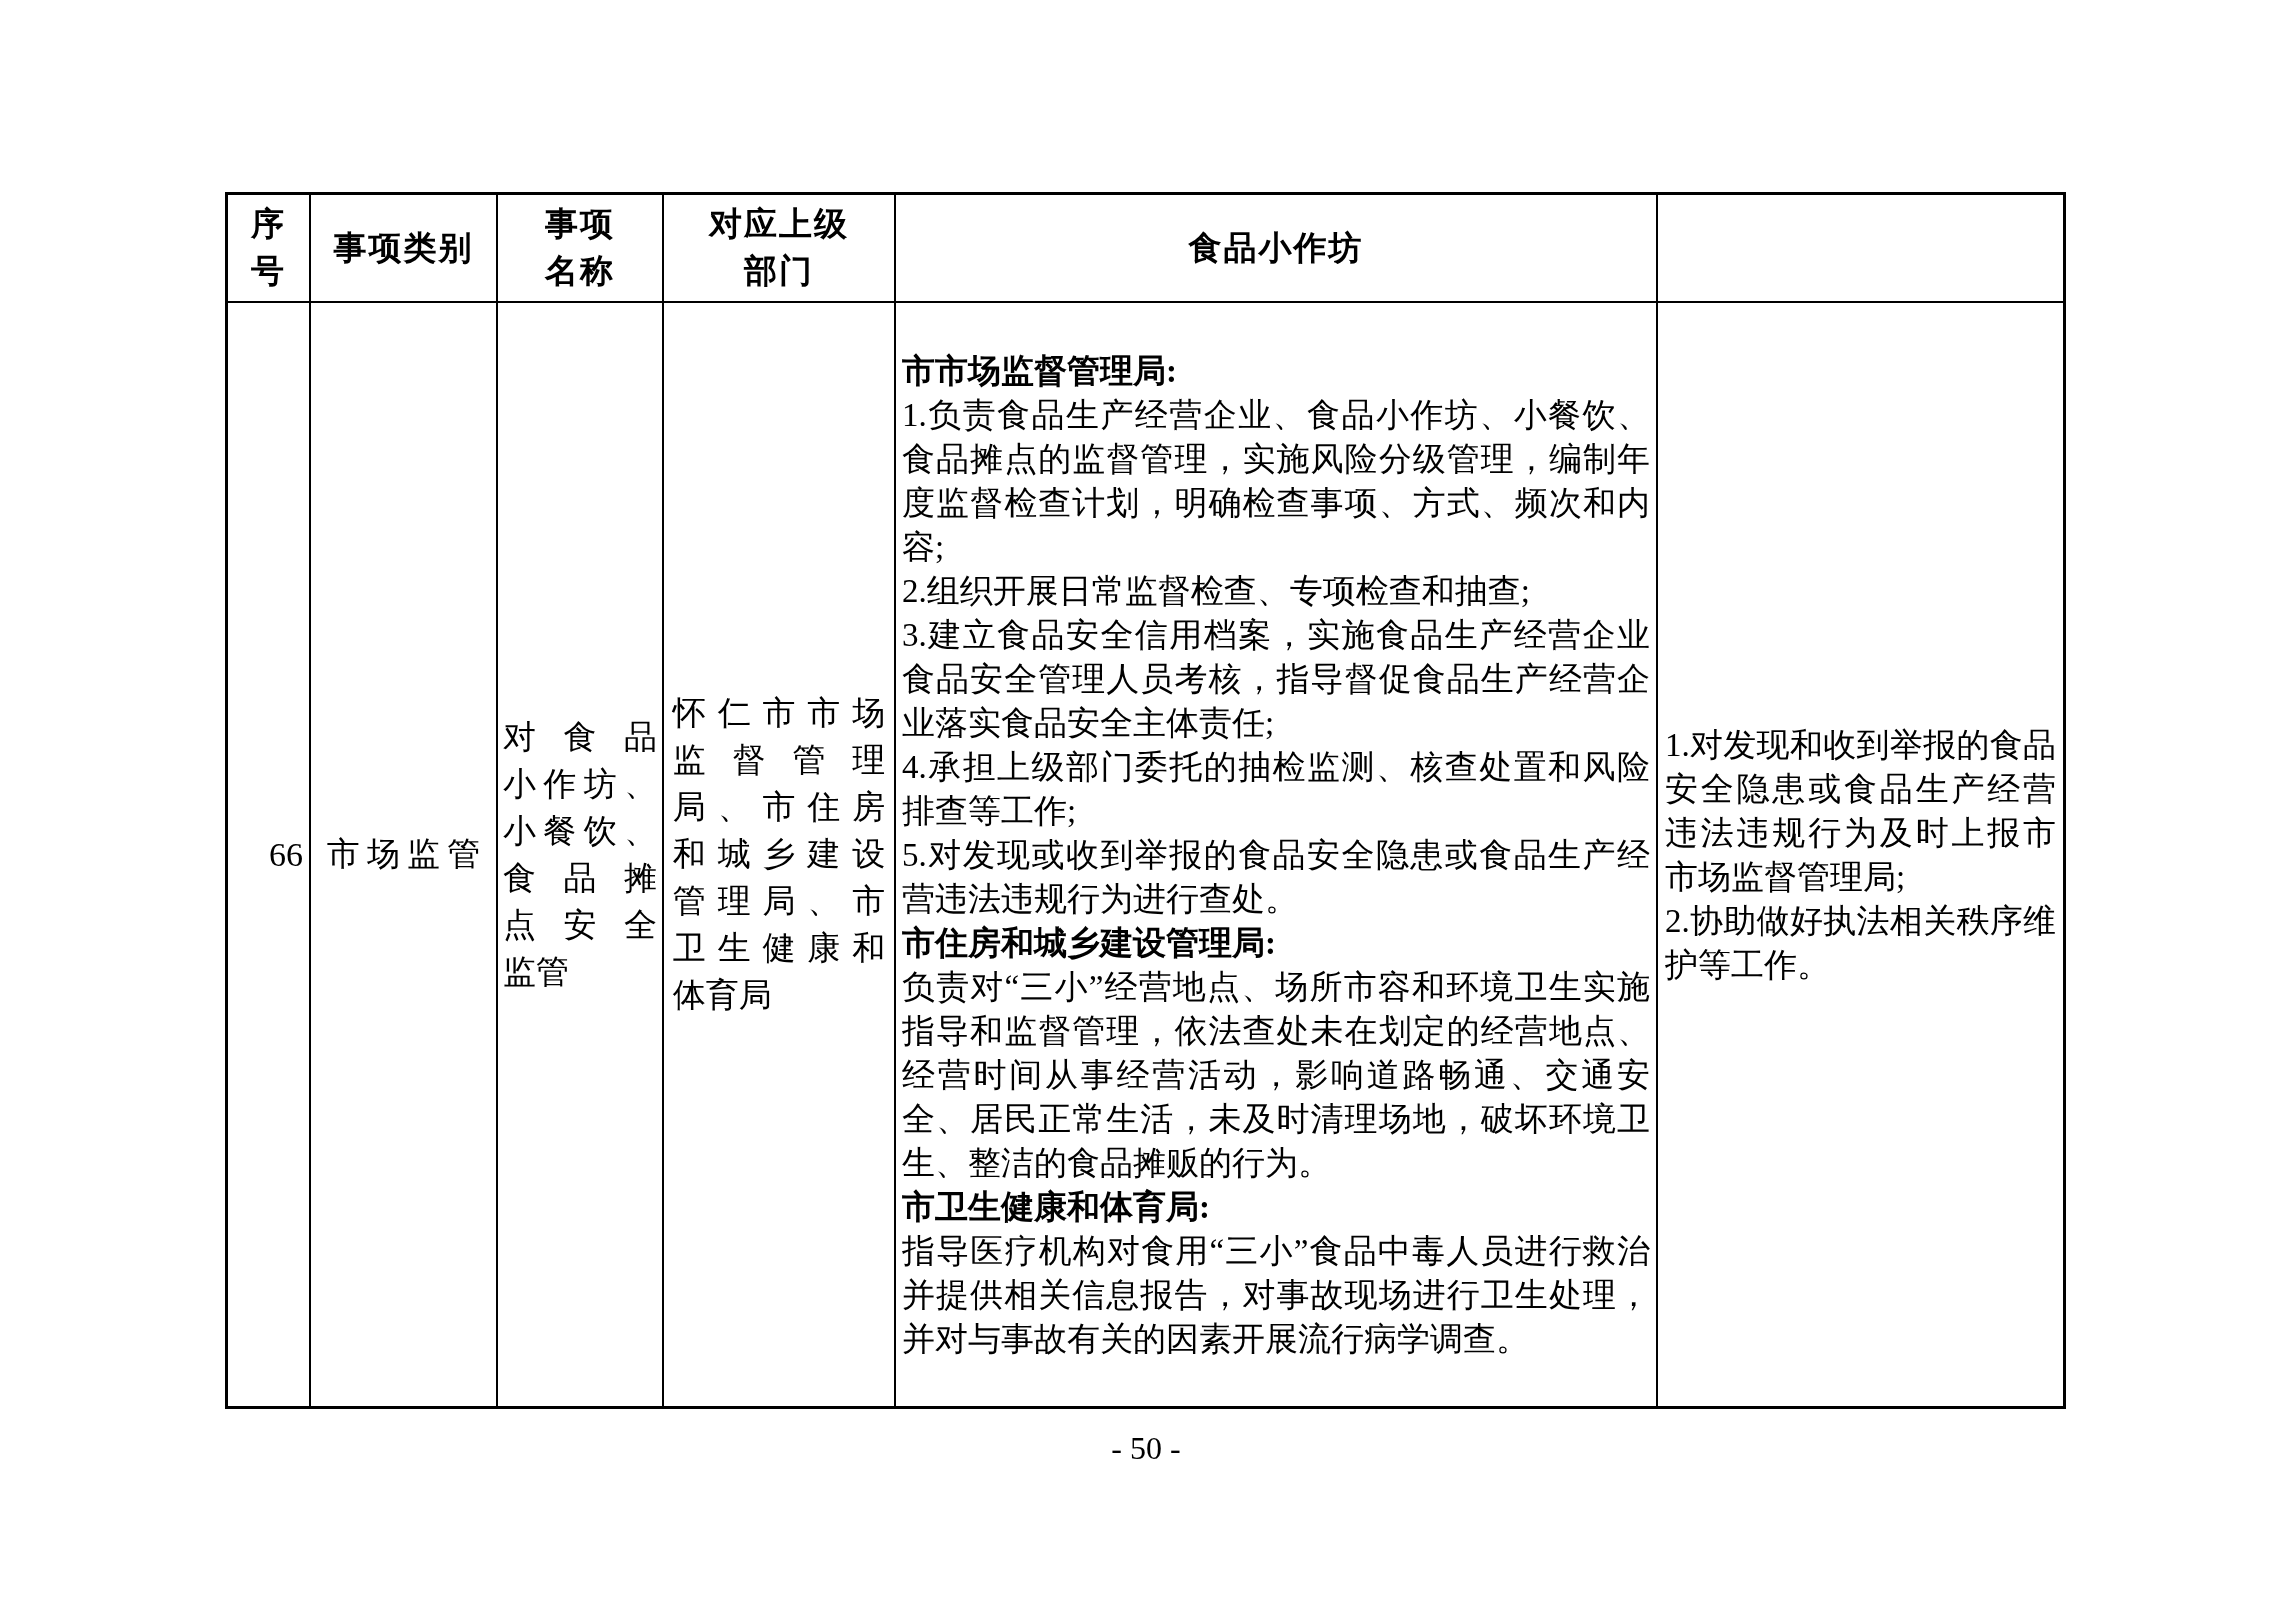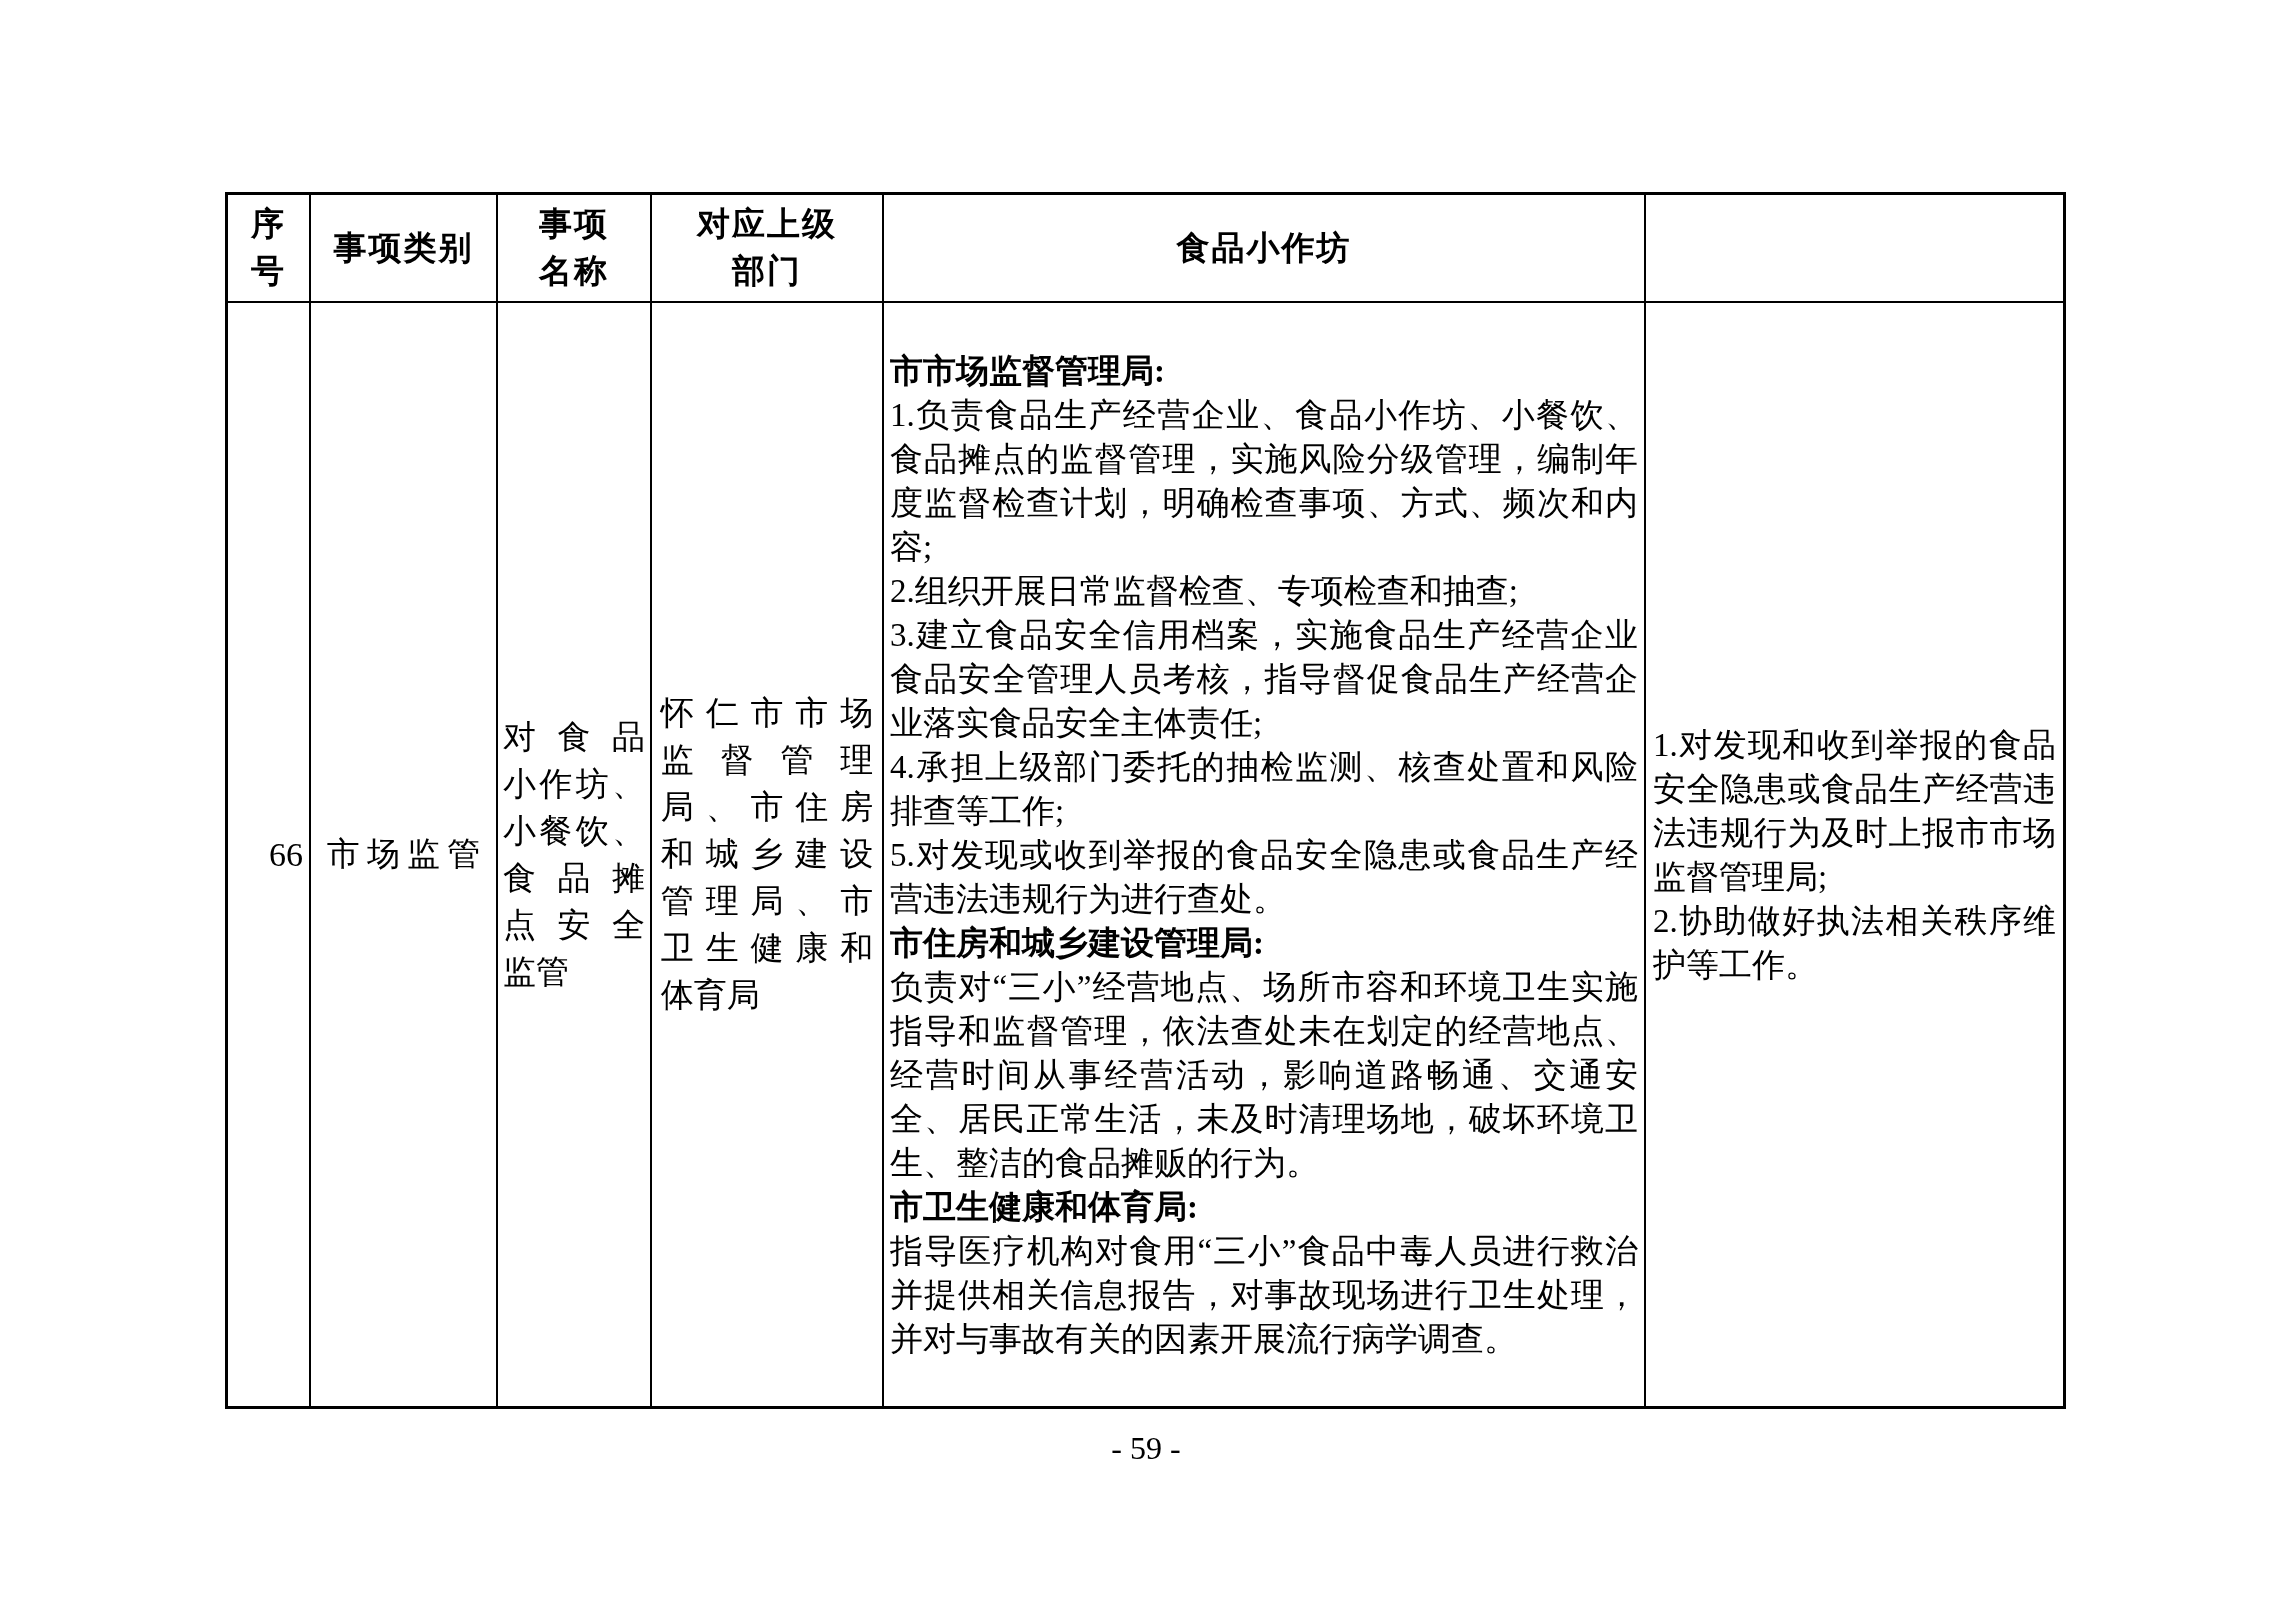--- a/index.html
+++ b/index.html
@@ -23,21 +23,21 @@
   .brow{display:flex;flex:1;min-height:0;}
   .cell{
     box-sizing:border-box;flex:none;
     border-right:2px solid #000;
     display:flex;flex-direction:column;justify-content:center;
     overflow:hidden;
   }
   .cell.last{border-right:none;flex:1;}
   .c1{width:83px;}
   .c2{width:187px;}
-  .c3{width:154px;}
+  .c3{width:166px;}
   .c4{width:232px;}
   .c5{width:762px;}
   .hcell{align-items:center;font-weight:bold;font-size:33px;line-height:47px;}
   .cline{text-align:center;letter-spacing:2px;white-space:nowrap;}
   .serial{font-size:34px;text-align:center;line-height:47px;margin-left:35px;}
   .jline{display:flex;justify-content:space-between;font-size:33px;line-height:47px;height:47px;}
   .jline-last{font-size:33px;line-height:47px;height:47px;text-align:left;}
   .pad-cat{padding:0 15.7px;}
   .pad-name{padding:0 4.9px;}
   .pad-dept{padding:0 8.8px;}
@@ -177,16 +177,16 @@
           <div class="duty">指导医疗机构对食用“三小”食品中毒人员进行救治并提供相关信息报告，对事故现场进行卫生处理，并对与事故有关的因素开展流行病学调查。</div>
         </div>
       <div class="cell last pad-town">
           <div class="duty">1.对发现和收到举报的食品安全隐患或食品生产经营违法违规行为及时上报市市场监督管理局;</div>
           <div class="duty">2.协助做好执法相关秩序维护等工作。</div>
         </div>
     </div>
 
   </div>
 
-  <div class="page-number">- 59 -</div>
+  <div class="page-number">- 50 -</div>
 
 </div>
 
 
 </body></html>

